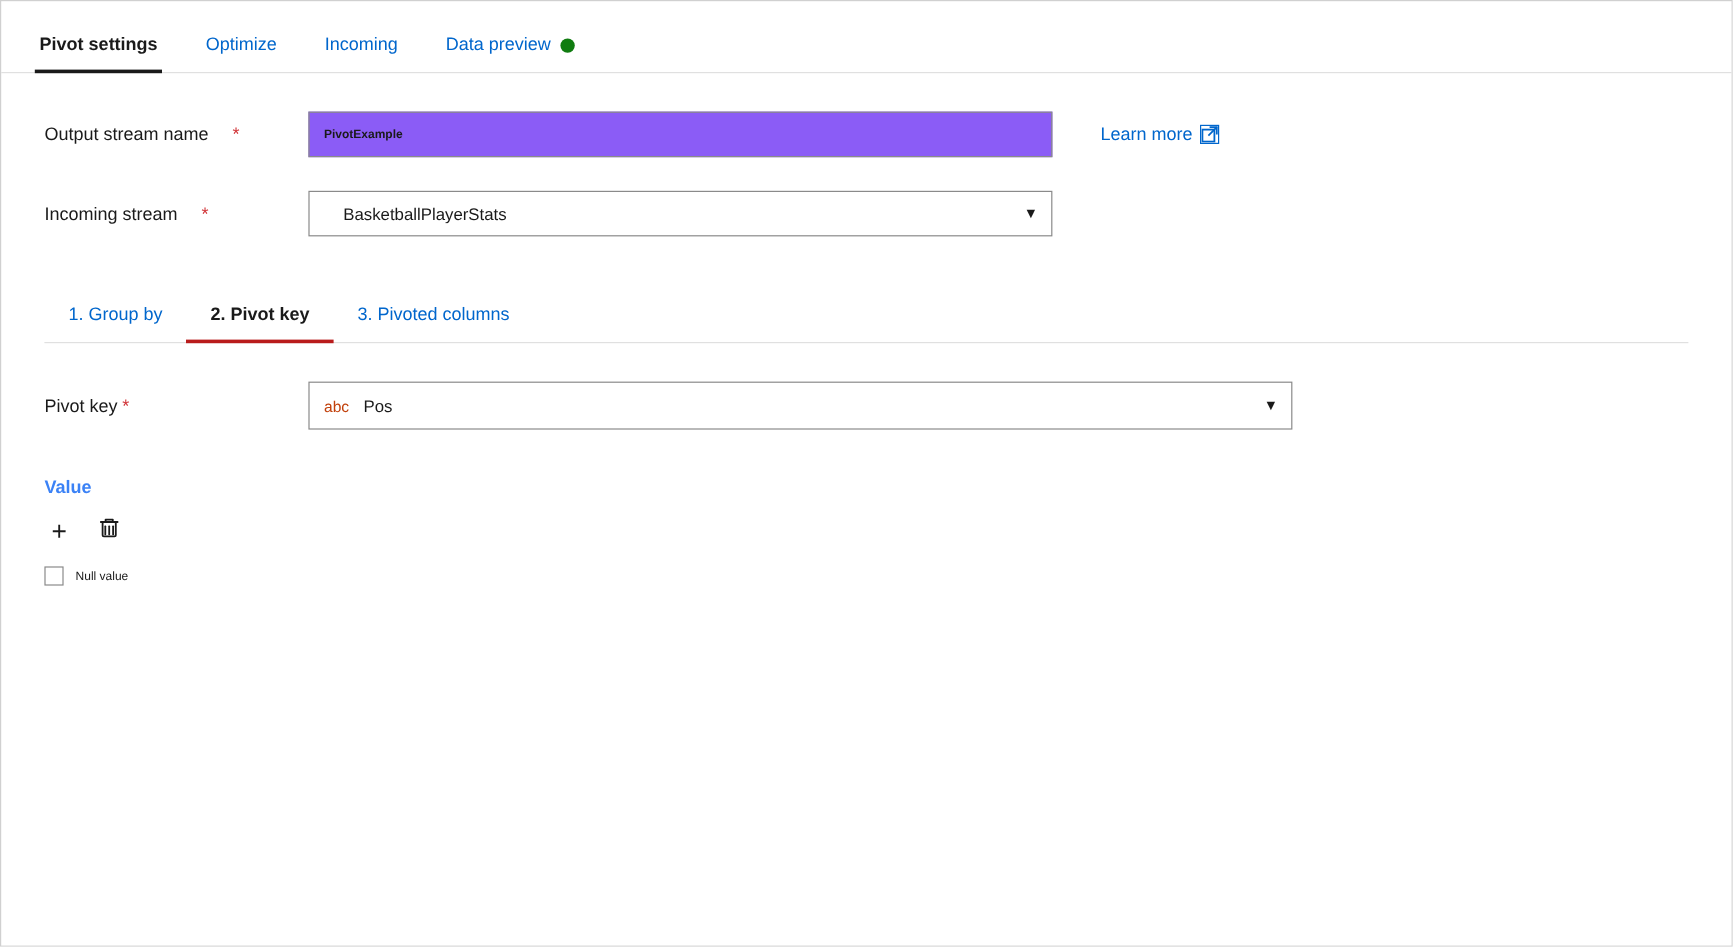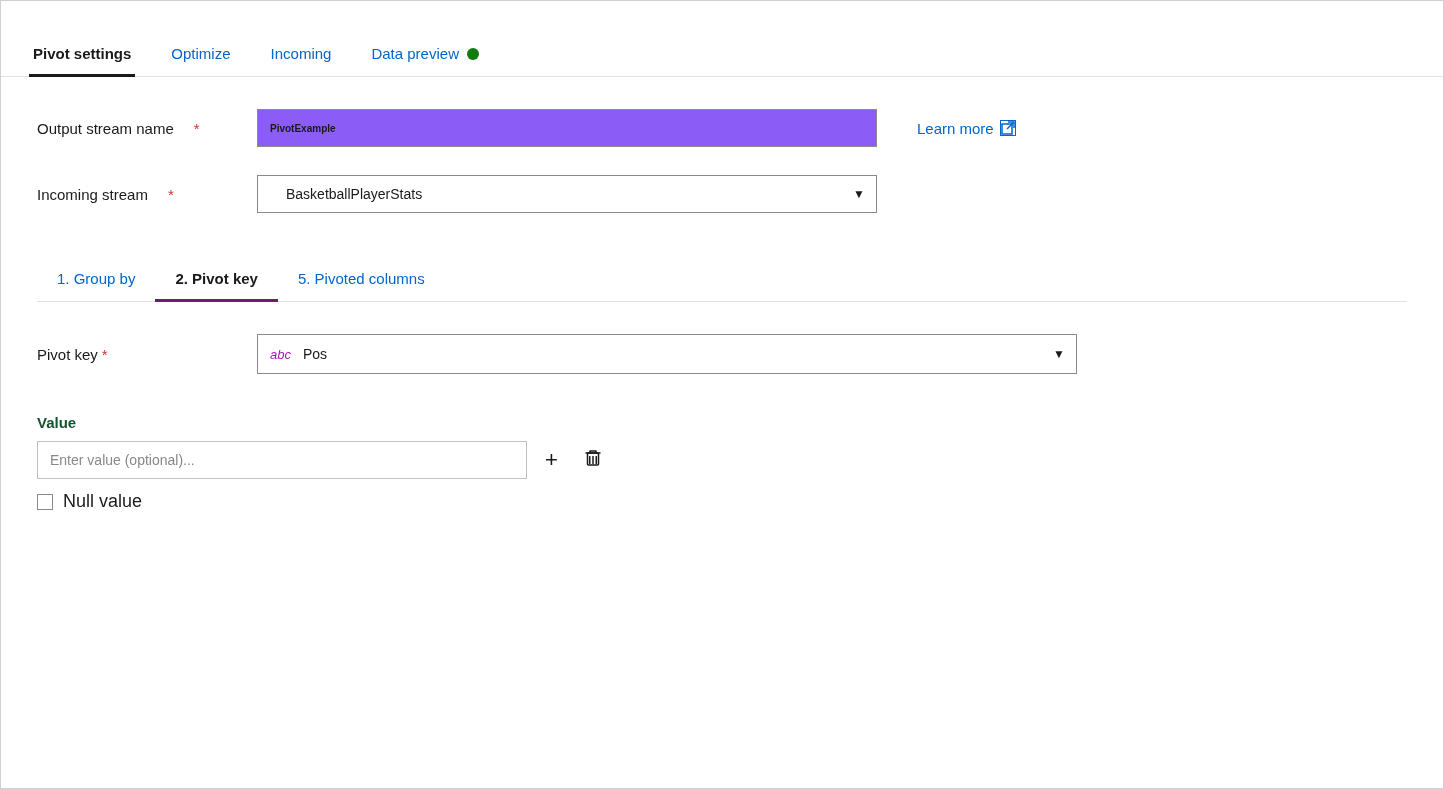--- a/index.html
+++ b/index.html
@@ -24,21 +24,21 @@
       position: relative;
     }
 
     
     .tab-bar {
       display: flex;
       align-items: flex-end;
       padding: 0 28px;
       border-bottom: 1px solid #e0e0e0;
       gap: 32px;
-      height: 76px;
+      height: 60px;
     }
 
     .tab-item {
       display: flex;
       align-items: center;
       gap: 8px;
       padding: 0 4px 12px 4px;
       cursor: pointer;
       font-size: 15px;
       font-weight: 400;
@@ -190,21 +190,21 @@
       color: #0066cc;
       border-bottom: 3px solid transparent;
       position: relative;
       bottom: -1px;
       margin-top: 20px;
     }
 
     .sub-tab-item.active {
       color: #1a1a1a;
       font-weight: 600;
-      border-bottom: 3px solid #701a75;
+      border-bottom: 3px solid #b91c1c;
     }
 
     
     .pivot-key-row {
       display: flex;
       align-items: center;
       margin-bottom: 40px;
     }
 
     .pivot-key-label {
@@ -231,42 +231,41 @@
       color: #1a1a1a;
       background: #fff;
       display: flex;
       align-items: center;
       cursor: pointer;
       gap: 12px;
     }
 
     .abc-badge {
       font-size: 13px;
-      color: #a21caf;
-      font-style: italic;
+      color: #c2410c;
     }
 
     .pivot-select-arrow {
       position: absolute;
       right: 12px;
       top: 50%;
       transform: translateY(-50%);
       pointer-events: none;
       font-size: 12px;
     }
 
     
     .value-section {
       margin-top: 8px;
     }
 
     .value-label {
       font-size: 15px;
       font-weight: 700;
-      color: #14532d;
+      color: #3b82f6;
       margin-bottom: 10px;
     }
 
     .value-row {
       display: flex;
       align-items: center;
       gap: 12px;
       margin-bottom: 12px;
     }
 
@@ -320,21 +319,21 @@
       appearance: none;
       -webkit-appearance: none;
     }
 
     .null-checkbox:checked {
       background: #0066cc;
       border-color: #0066cc;
     }
 
     .null-label {
-      font-size: 18px;
+      font-size: 10px;
       color: #1a1a1a;
     }
   </style>
 </head>
 <body>
 
 <div class="container">
 
   <div class="tab-bar">
     <div class="tab-item active">
@@ -386,21 +385,21 @@
     </div>
 
     <div class="sub-tab-bar">
       <div class="sub-tab-item">
         <span>1. Group by</span>
       </div>
       <div class="sub-tab-item active">
         <span>2. Pivot key</span>
       </div>
       <div class="sub-tab-item">
-        <span>5. Pivoted columns</span>
+        <span>3. Pivoted columns</span>
       </div>
     </div>
 
     <div class="pivot-key-row">
       <div class="pivot-key-label">
         <span>Pivot key</span>
         <span class="required-star">*</span>
       </div>
       <div class="pivot-key-select-wrapper">
         <div class="pivot-key-select-box">
@@ -408,21 +407,20 @@
           <span>Pos</span>
         </div>
         <span class="pivot-select-arrow">▼</span>
       </div>
     </div>
 
     <div class="value-section">
       <div class="value-label">Value</div>
 
       <div class="value-row">
-        <input type="text" class="value-input" placeholder="Enter value (optional)..." style="">
         <button class="icon-button">
           <span style="font-size:22px; font-weight:300; line-height:1;">+</span>
         </button>
         <button class="icon-button">
           <span class="trash-icon">
             <svg width="22" height="22" viewBox="0 0 22 22" fill="none" xmlns="http://www.w3.org/2000/svg">
               <rect x="7" y="9" width="1.5" height="8" rx="0.5" fill="#1a1a1a"></rect>
               <rect x="10.25" y="9" width="1.5" height="8" rx="0.5" fill="#1a1a1a"></rect>
               <rect x="13.5" y="9" width="1.5" height="8" rx="0.5" fill="#1a1a1a"></rect>
               <path d="M4 6h14" stroke="#1a1a1a" stroke-width="1.5" stroke-linecap="round"></path>

